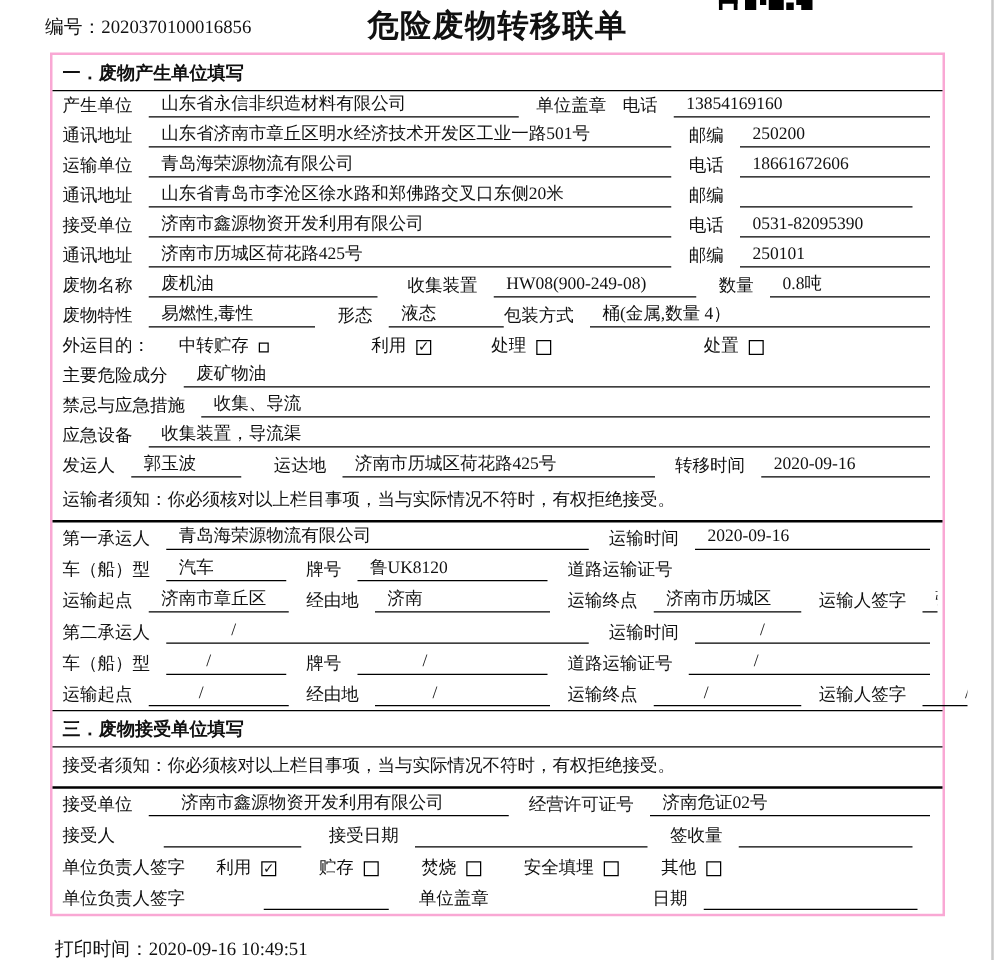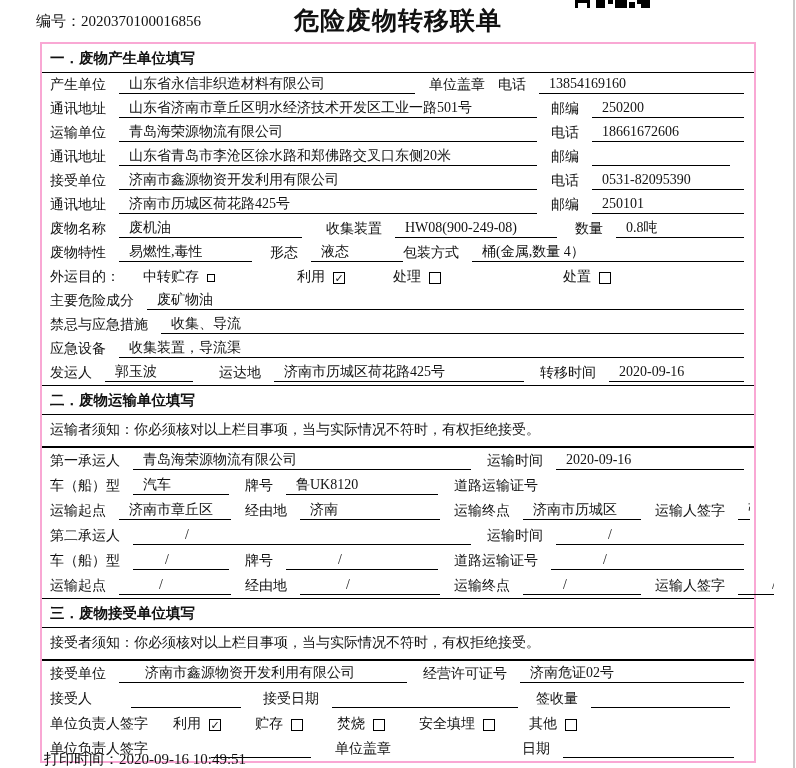--- a/index.html
+++ b/index.html
@@ -149,21 +149,20 @@
 
   <div class="row">
     <span class="lbl">发运人</span>
     <span class="u" style="width:88px">郭玉波</span>
     <span class="lbl" style="margin-left:26px">运达地</span>
     <span class="u" style="width:250px">济南市历城区荷花路425号</span>
     <span class="lbl" style="margin-left:16px">转移时间</span>
     <span class="u grow">2020-09-16</span>
   </div>
 
-  <div class="sec-hd mid">二．废物运输单位填写</div>
   <div class="notice">运输者须知：你必须核对以上栏目事项，当与实际情况不符时，有权拒绝接受。</div>
 
   <div class="row tall">
     <span class="lbl">第一承运人</span>
     <span class="u" style="width:338px">青岛海荣源物流有限公司</span>
     <span class="lbl" style="margin-left:16px">运输时间</span>
     <span class="u grow">2020-09-16</span>
   </div>
 
   <div class="row tall">

